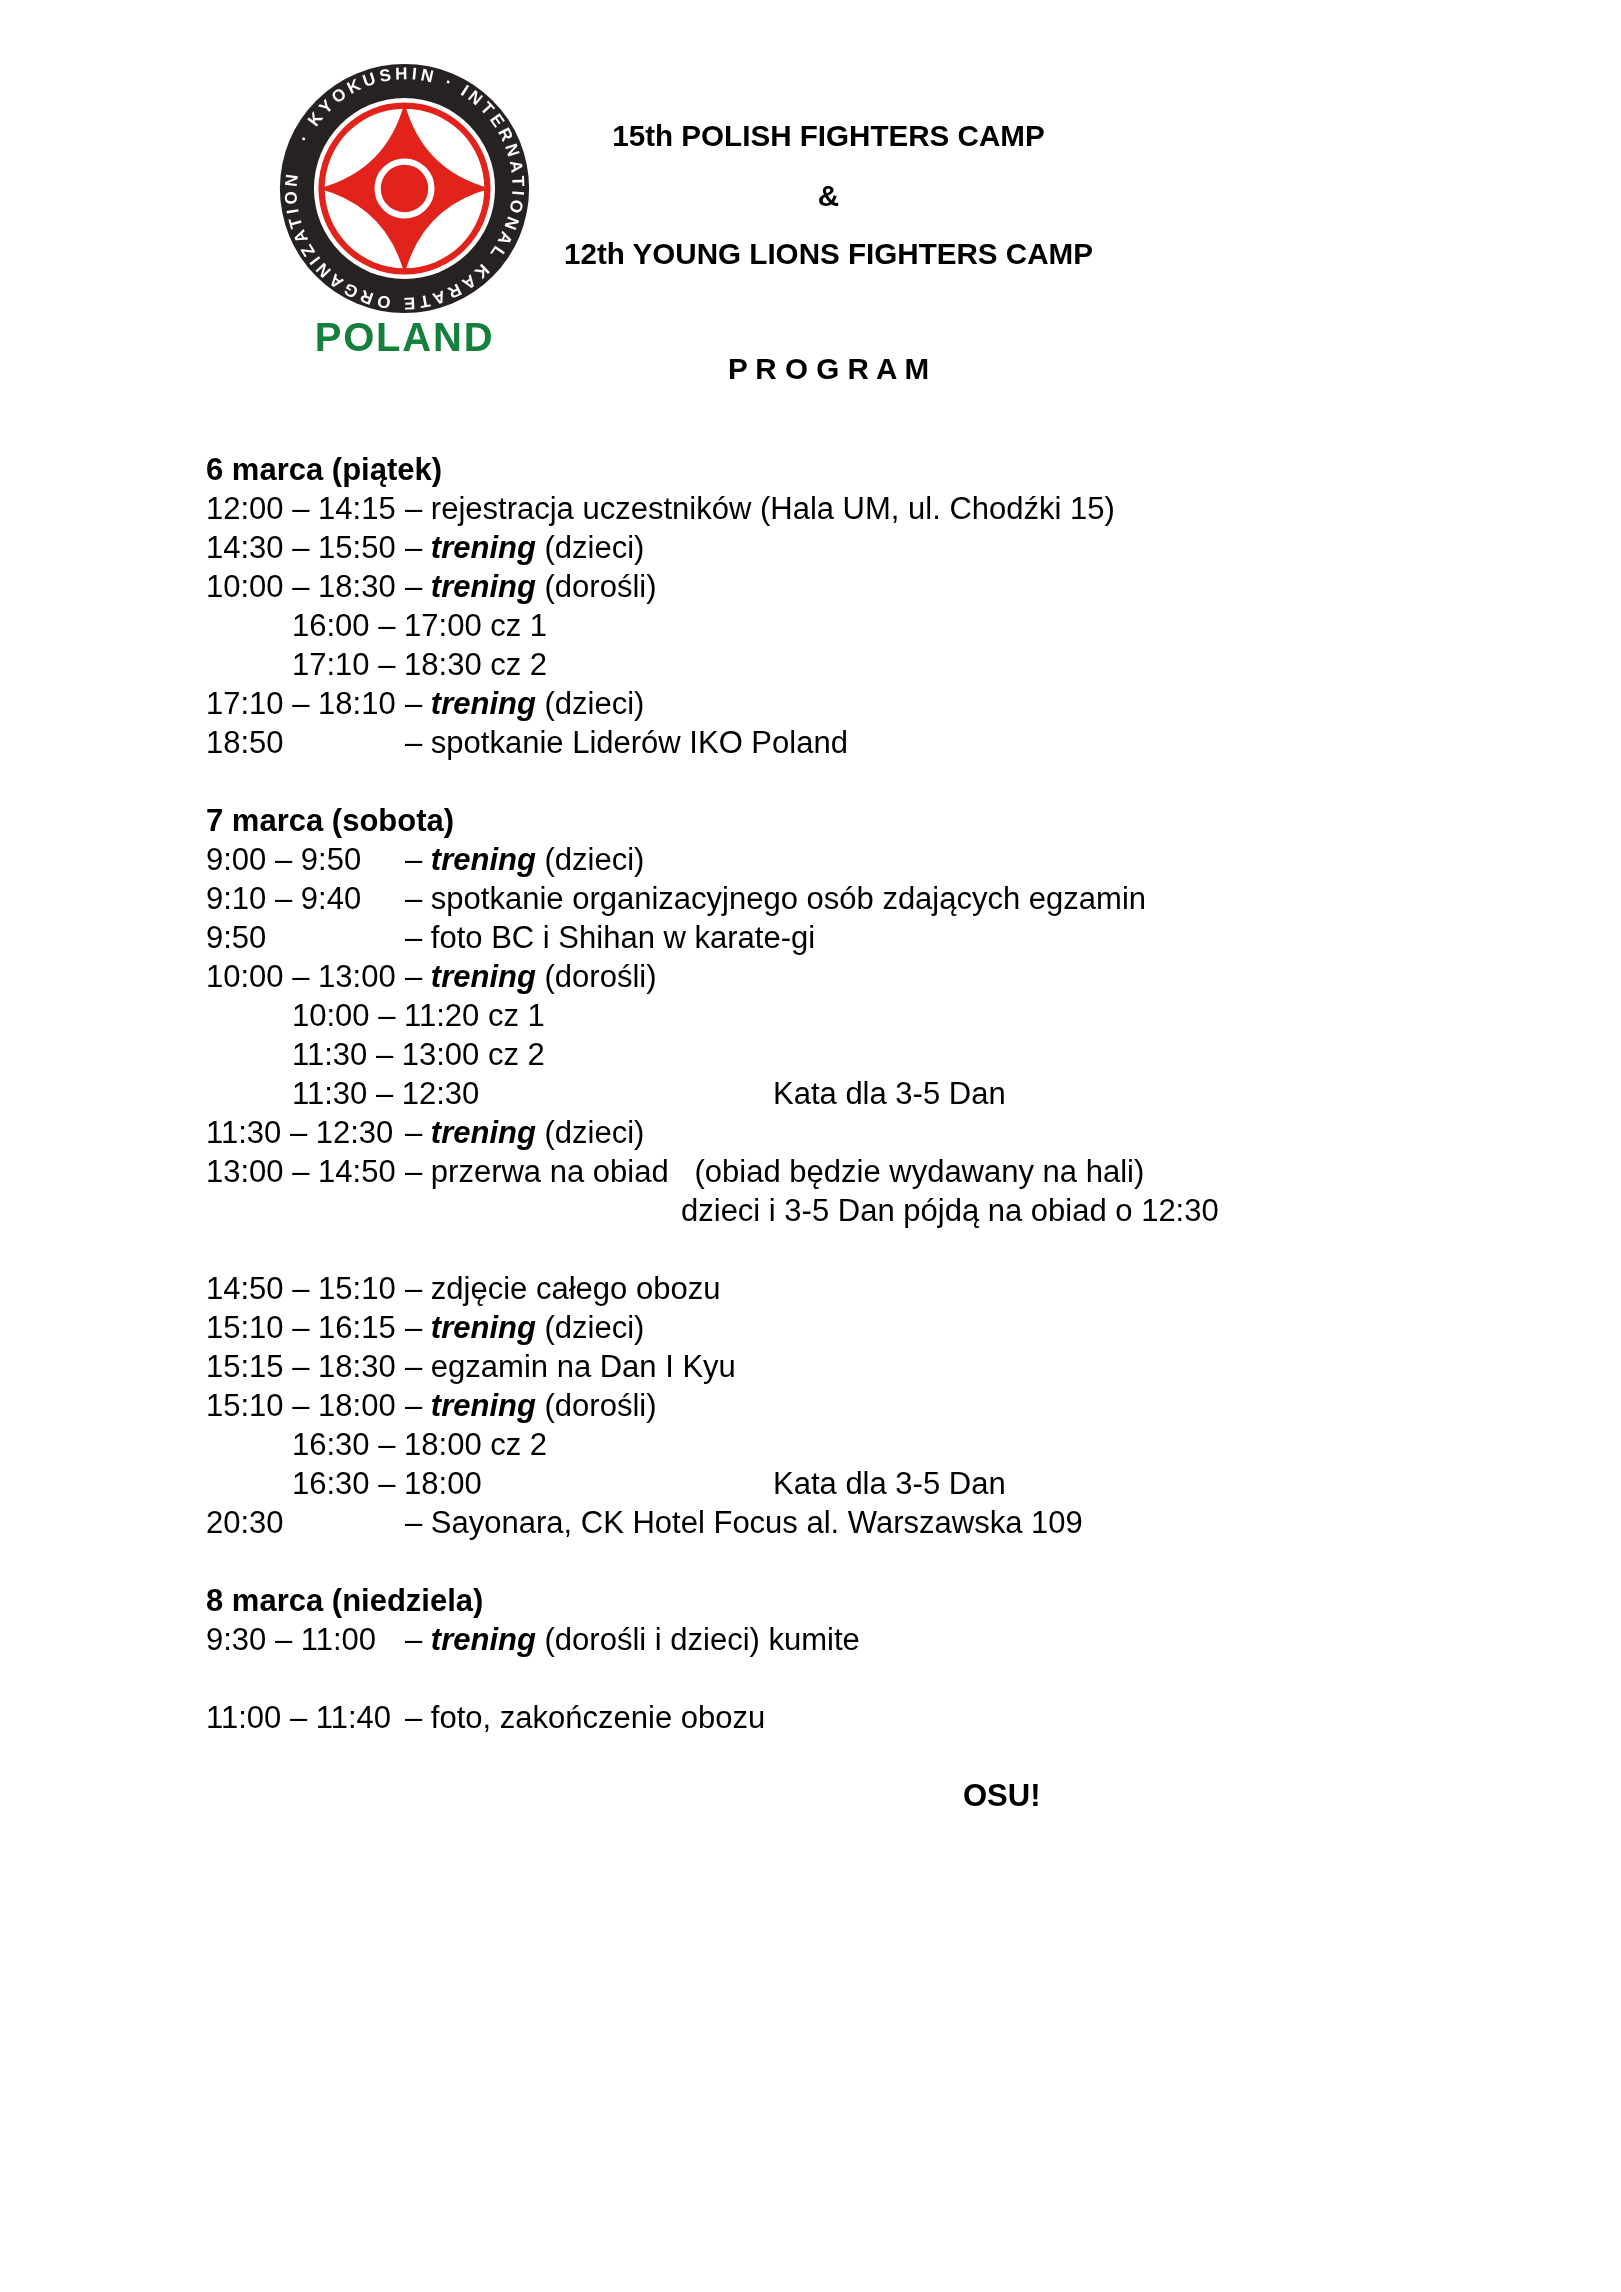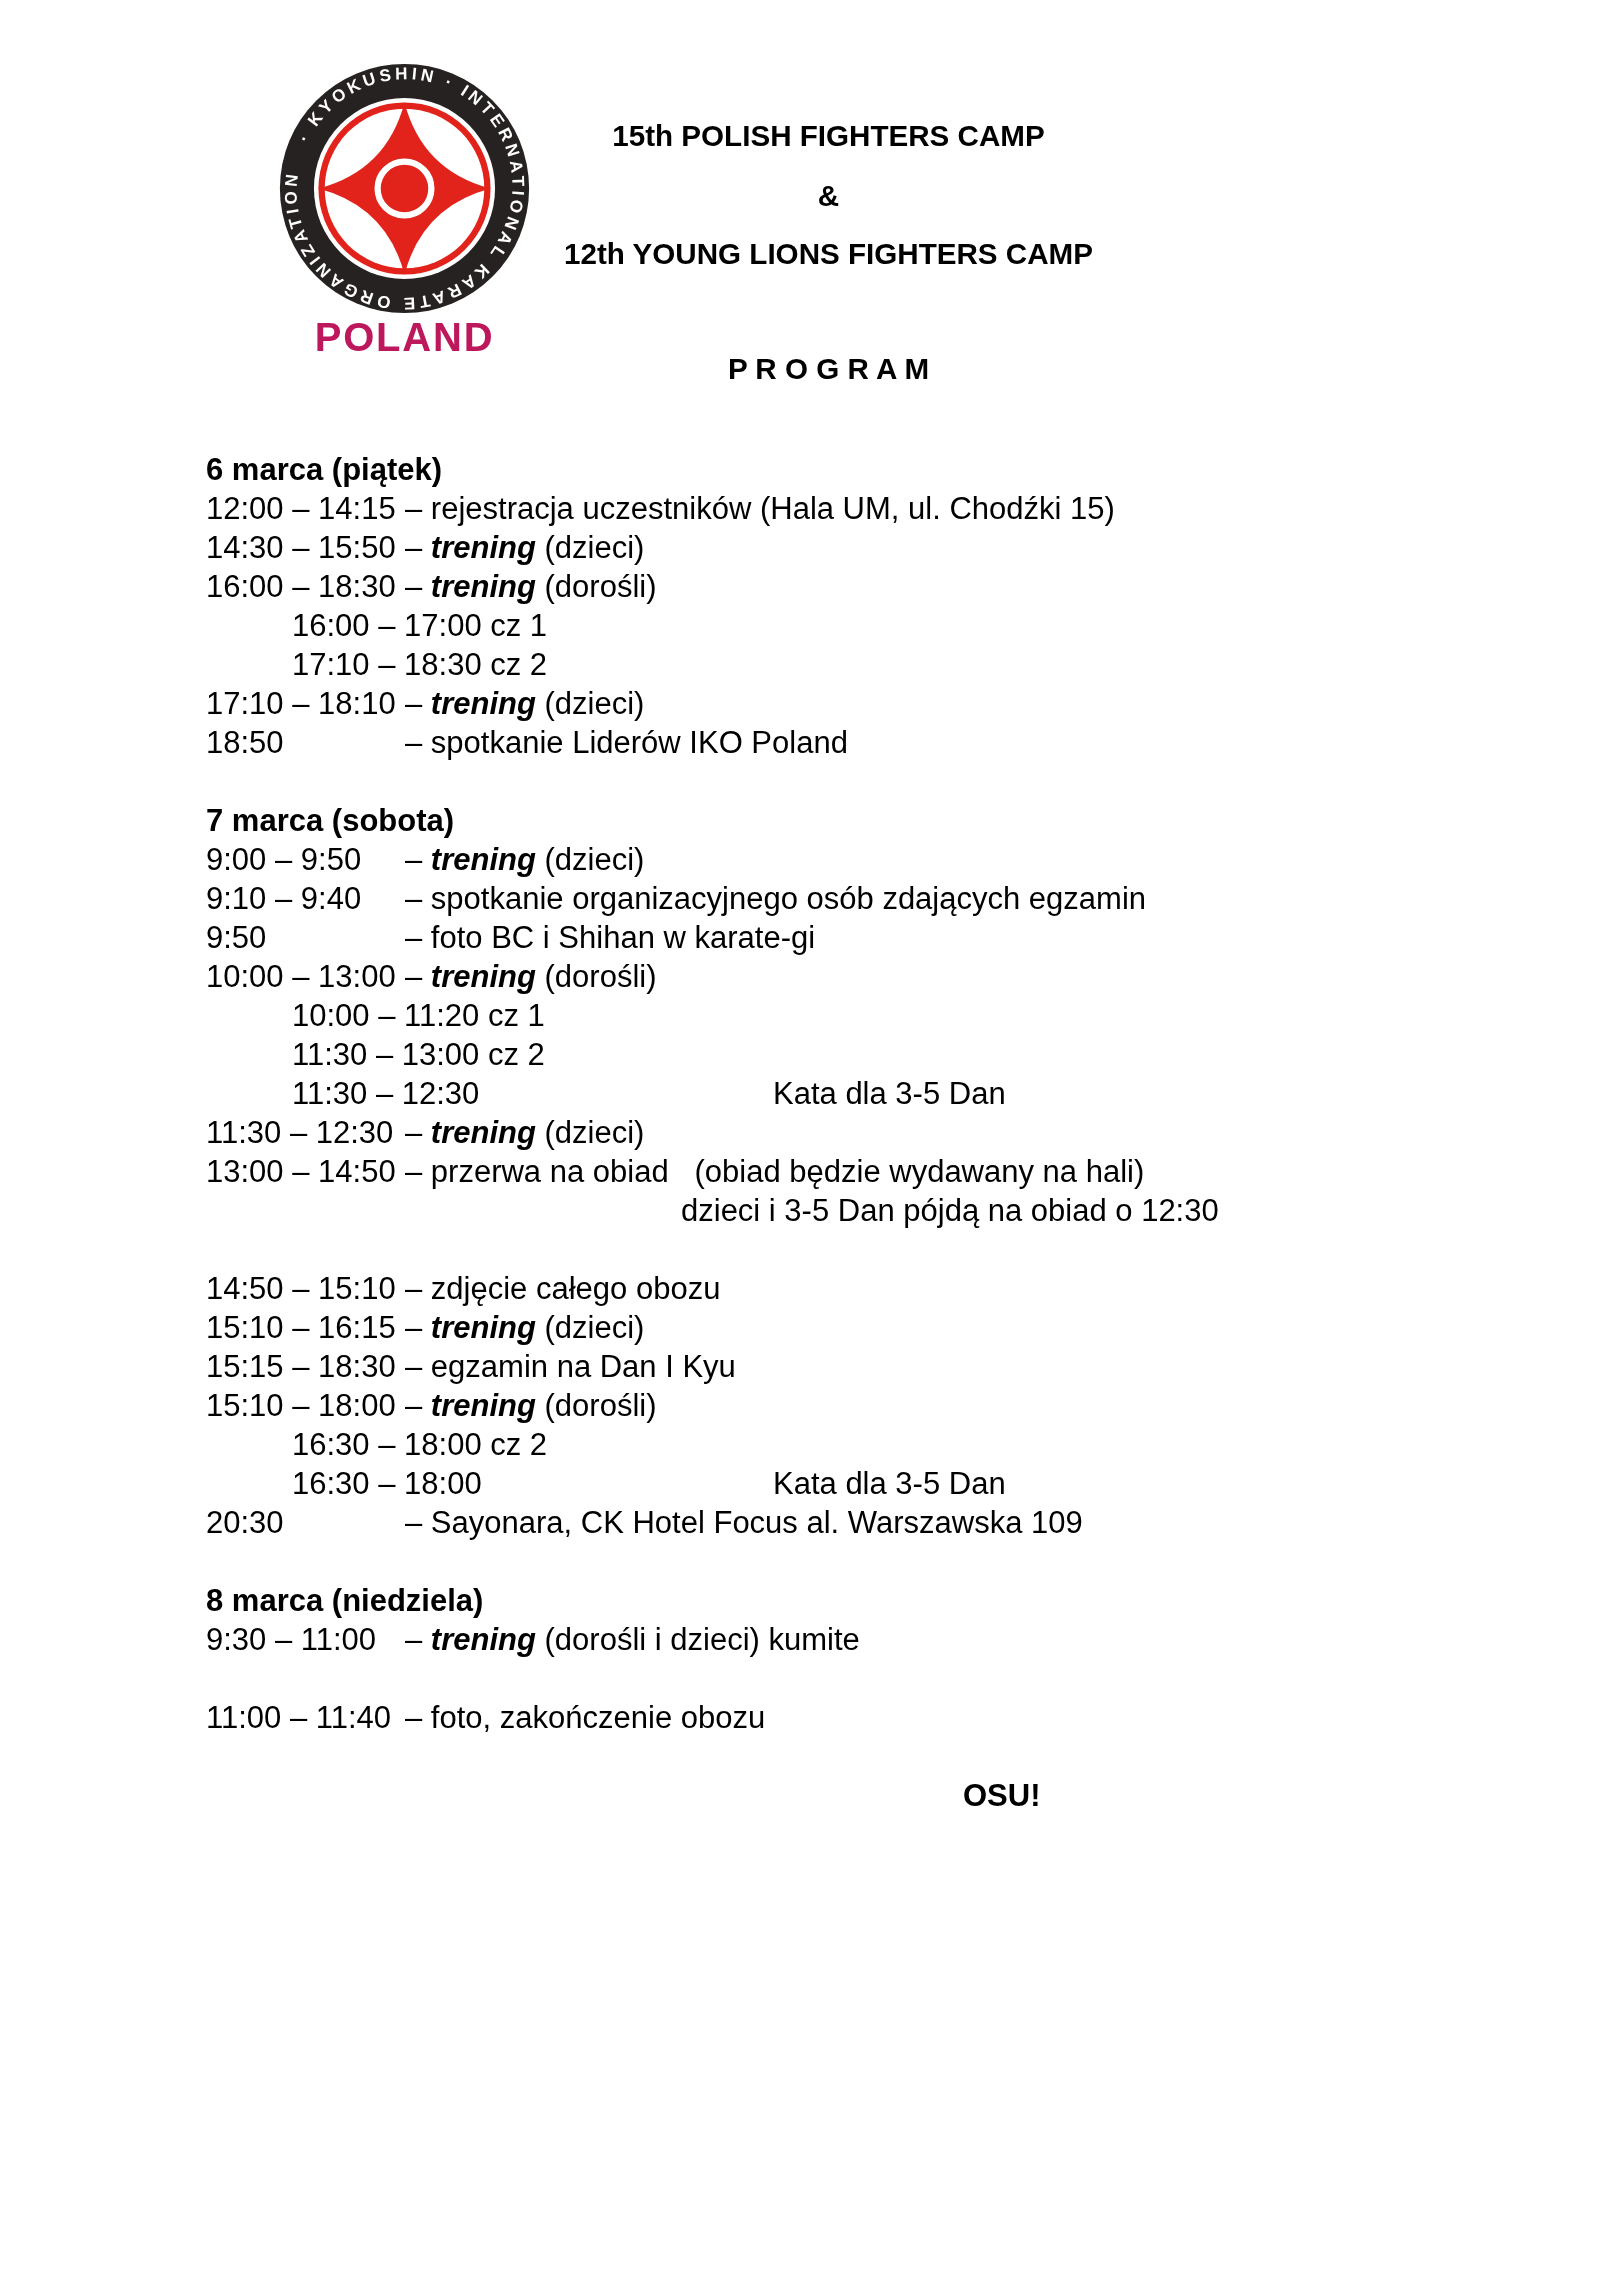--- a/index.html
+++ b/index.html
@@ -10,21 +10,21 @@
     background: #ffffff;
     font-family: "Liberation Sans", "DejaVu Sans", sans-serif;
     color: #000000;
     overflow: hidden;
   }
   
   .logo-svg { position: absolute; left: 279px; top: 63px; }
   .poland-label {
     position: absolute; left: 270px; top: 315px; width: 269px;
     text-align: center; font-weight: bold; font-size: 40px; line-height: 45px;
-    letter-spacing: 1.8px; color: #be185d;
+    letter-spacing: 1.8px; color: #15803d;
   }
   .title-line {
     position: absolute; left: 36px; width: 1585px;
     text-align: center; font-weight: bold; font-size: 29.6px; line-height: 40px;
     white-space: pre;
   }
   .t1 { top: 116px; }
   .tamp { top: 176px; }
   .t2 { top: 234px; }
   .tprog { top: 349px; }
@@ -66,21 +66,21 @@
   <div class="title-line t1">15th POLISH FIGHTERS CAMP</div>
   <div class="title-line tamp">&amp;</div>
   <div class="title-line t2">12th YOUNG LIONS FIGHTERS CAMP</div>
   <div class="title-line tprog">P R O G R A M</div>
 
   <div class="schedule">
     <div id="schedule-lines">
         <div class="line heading">6 marca (piątek)</div>
         <div class="line"><span class="time">12:00 – 14:15</span><span class="desc"><span>– rejestracja uczestników (Hala UM, ul. Chodźki 15)</span></span></div>
         <div class="line"><span class="time">14:30 – 15:50</span><span class="desc"><span>– </span><span class="b">trening</span><span> (dzieci)</span></span></div>
-        <div class="line"><span class="time">16:00 – 18:30</span><span class="desc"><span>– </span><span class="b">trening</span><span> (dorośli)</span></span></div>
+        <div class="line"><span class="time">10:00 – 18:30</span><span class="desc"><span>– </span><span class="b">trening</span><span> (dorośli)</span></span></div>
         <div class="line indent">16:00 – 17:00 cz 1</div>
         <div class="line indent">17:10 – 18:30 cz 2</div>
         <div class="line"><span class="time">17:10 – 18:10</span><span class="desc"><span>– </span><span class="b">trening</span><span> (dzieci)</span></span></div>
         <div class="line"><span class="time">18:50</span><span class="desc"><span>– spotkanie Liderów IKO Poland</span></span></div>
         <div class="line blank">&nbsp;</div>
         <div class="line heading">7 marca (sobota)</div>
         <div class="line"><span class="time">9:00 – 9:50</span><span class="desc"><span>– </span><span class="b">trening</span><span> (dzieci)</span></span></div>
         <div class="line"><span class="time">9:10 – 9:40</span><span class="desc"><span>– spotkanie organizacyjnego osób zdających egzamin</span></span></div>
         <div class="line"><span class="time">9:50</span><span class="desc"><span>– foto BC i Shihan w karate-gi</span></span></div>
         <div class="line"><span class="time">10:00 – 13:00</span><span class="desc"><span>– </span><span class="b">trening</span><span> (dorośli)</span></span></div>

